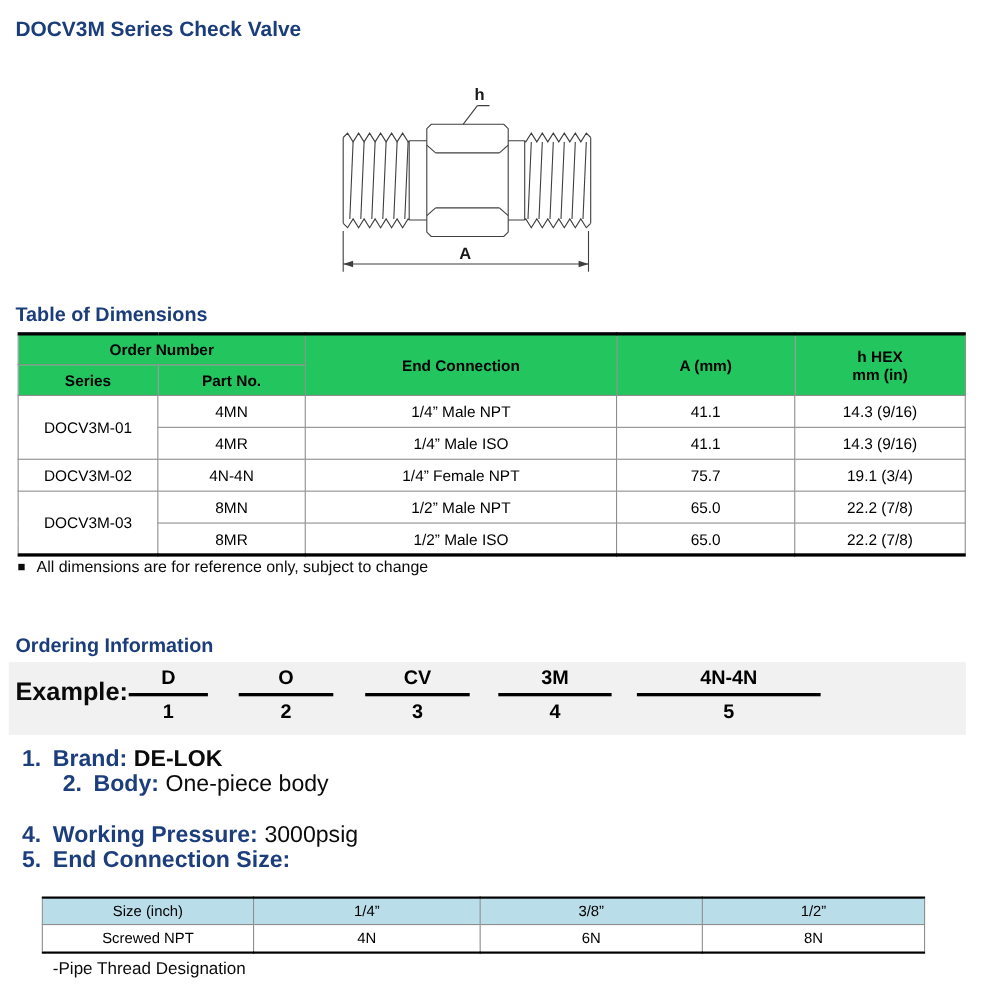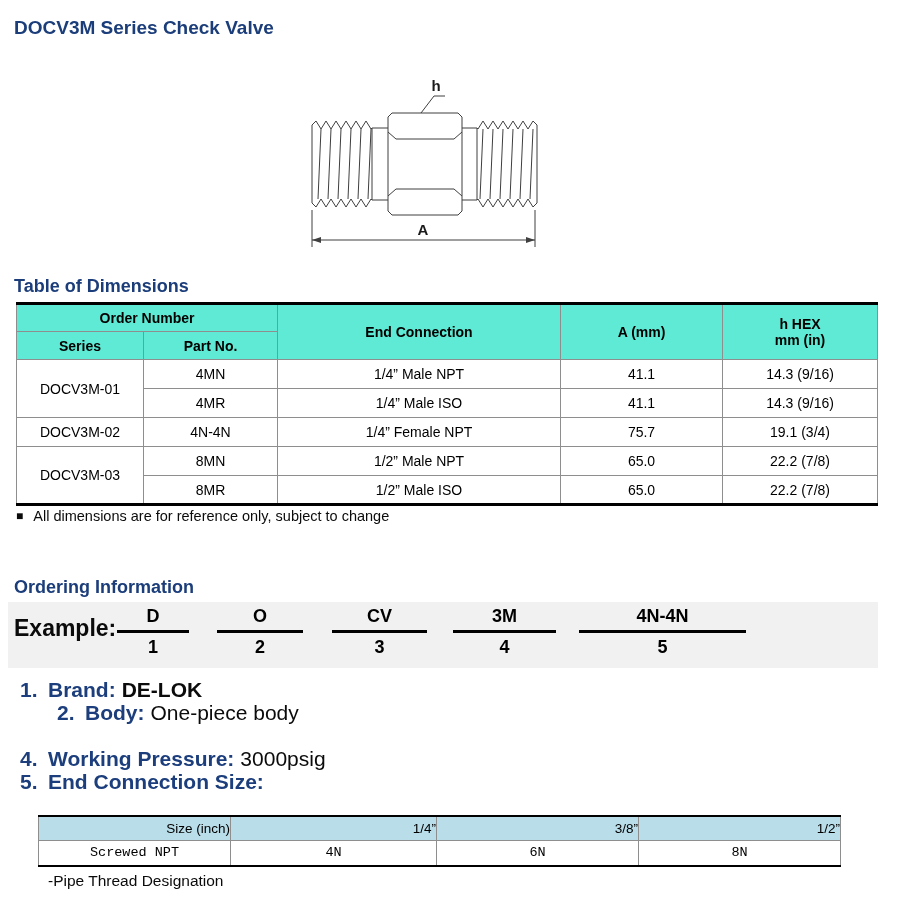--- a/index.html
+++ b/index.html
@@ -13,21 +13,21 @@
   .drawing { position:absolute; left:285px; top:75px; }
   .drawing path, .drawing line, .drawing polyline { fill:none; stroke:#3f3f3f; stroke-width:1; }
   .drawing .arrow { fill:#3f3f3f; stroke:none; }
   .drawing text { fill:#1a1a1a; font-family:"Liberation Sans", sans-serif; font-weight:bold; font-size:15px; }
 
   
   table.dim { position:absolute; left:16px; top:302px; width:861px; border-collapse:collapse;
               border-top:3px solid #000; border-bottom:3px solid #000; table-layout:fixed; }
   table.dim th, table.dim td { border:1px solid #8e8e8e; text-align:center; vertical-align:middle;
               font-size:14px; padding:0; }
-  table.dim thead th { background:#5eead4; font-weight:bold; height:28px; }
+  table.dim thead th { background:#22c55e; font-weight:bold; height:28px; }
   table.dim tbody td { height:29px; background:#fff; font-weight:normal; }
 
   .note-line { position:absolute; left:16px; top:508px; font-size:14.5px; color:#0b0b0b; }
   .note-line .bullet { font-size:12px; margin-right:10px; position:relative; top:-1px; }
 
   
   .example-box { position:absolute; left:8px; top:602px; width:870px; height:66px; background:#f1f1f1; }
   .example-label { position:absolute; left:6px; top:13px; font-size:23px; font-weight:bold; color:#0b0b0b; }
   .seg { position:absolute; top:4px; text-align:center; }
   .seg-code { font-size:18px; font-weight:bold; border-bottom:3px solid #000; padding-bottom:3px; }
@@ -38,22 +38,22 @@
   .ol-label { font-weight:bold; color:#1c3e7c; margin-right:6px; }
   .ol-value { color:#0b0b0b; }
   .ol-value.value-bold { font-weight:bold; }
   .sub-note { position:absolute; left:48px; font-size:15.5px; color:#0b0b0b; }
 
   
   table.size { position:absolute; left:38px; top:815px; width:802px; border-collapse:collapse;
                border-top:2.5px solid #000; border-bottom:2.5px solid #000; table-layout:fixed; }
   table.size th, table.size td { border:1px solid #8e8e8e; text-align:center; vertical-align:middle;
                font-size:13.5px; padding:0; }
-  table.size thead th { background:#b9dde9; font-weight:normal; height:24px;text-align:right; }
-  table.size tbody td { height:26px; background:#fff;font-family:Liberation Mono, monospace; }
+  table.size thead th { background:#b9dde9; font-weight:normal; height:24px; }
+  table.size tbody td { height:26px; background:#fff; }
 </style>
 </head>
 <body>
 
 <div class="page">
 
   <div class="doc-title">DOCV3M Series Check Valve</div>
 
   <svg class="drawing" width="280" height="192" viewBox="0 0 280 192">
 

